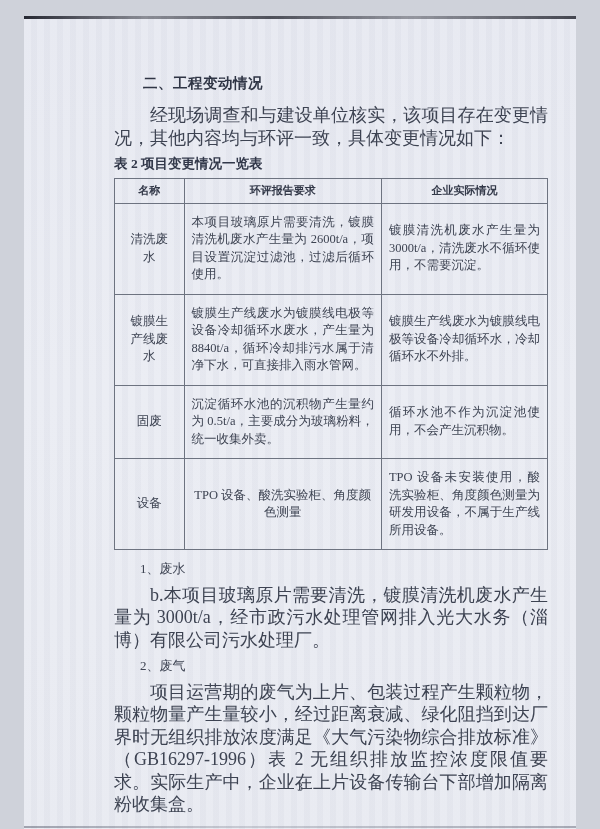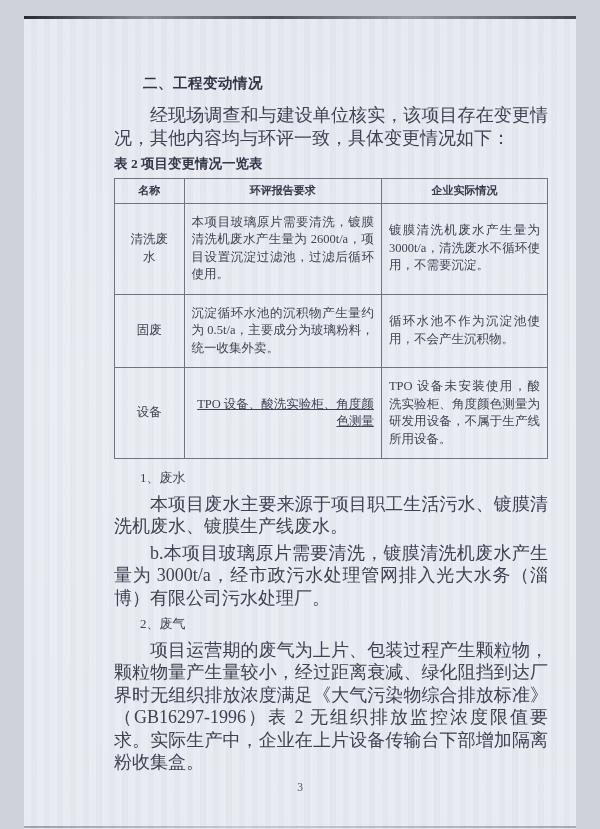--- a/index.html
+++ b/index.html
@@ -52,21 +52,21 @@
     border:1px solid #6d7380;
   }
   .change-table th{
     font-weight:bold;text-align:center;padding:3px 4px;font-size:11px;
     color:#333949;
   }
   .change-table td{padding:10px 7px;text-align:justify;}
   .change-table td.name-cell{
     text-align:center;padding:2px 14px;width:43px;
   }
-  .change-table td.center-cell{text-align:right;text-decoration:underline;}
+  .change-table td.center-cell{text-align:center;}
   .change-table col.c1{width:43px;}
   .change-table col.c2{width:209px;}
   .change-table col.c3{width:175px;}
   .page-number{
     position:absolute;top:765px;left:0;width:100%;
     text-align:center;font-size:11.5px;color:#474d5c;
   }
 </style>
 </head>
 <body>
@@ -96,36 +96,40 @@
           <th>企业实际情况</th>
         </tr>
       </thead>
       <tbody>
         <tr>
           <td class="name-cell">清洗废水</td>
           <td>本项目玻璃原片需要清洗，镀膜清洗机废水产生量为 2600t/a，项目设置沉淀过滤池，过滤后循环使用。</td>
           <td>镀膜清洗机废水产生量为 3000t/a，清洗废水不循环使用，不需要沉淀。</td>
         </tr>
         <tr>
+          <td class="name-cell">镀膜生产线废水</td>
+          <td>镀膜生产线废水为镀膜线电极等设备冷却循环水废水，产生量为 8840t/a，循环冷却排污水属于清净下水，可直接排入雨水管网。</td>
+          <td>镀膜生产线废水为镀膜线电极等设备冷却循环水，冷却循环水不外排。</td>
+        </tr>
+        <tr>
           <td class="name-cell">固废</td>
           <td>沉淀循环水池的沉积物产生量约为 0.5t/a，主要成分为玻璃粉料，统一收集外卖。</td>
           <td>循环水池不作为沉淀池使用，不会产生沉积物。</td>
         </tr>
         <tr>
           <td class="name-cell">设备</td>
           <td class="center-cell">TPO 设备、酸洗实验柜、角度颜色测量</td>
           <td>TPO 设备未安装使用，酸洗实验柜、角度颜色测量为研发用设备，不属于生产线所用设备。</td>
         </tr>
       </tbody>
     </table>
 
 
     <p class="sub-heading">1、废水</p>
 
-    <p class="body-p">本项目废水主要来源于项目职工生活污水、镀膜清洗机废水、镀膜生产线废水。</p>
 
 
     <p class="body-p">b.本项目玻璃原片需要清洗，镀膜清洗机废水产生量为 3000t/a，经市政污水处理管网排入光大水务（淄博）有限公司污水处理厂。</p>
 
 
     <p class="sub-heading">2、废气</p>
 
     <p class="body-p">项目运营期的废气为上片、包装过程产生颗粒物，颗粒物量产生量较小，经过距离衰减、绿化阻挡到达厂界时无组织排放浓度满足《大气污染物综合排放标准》（GB16297-1996）表 2 无组织排放监控浓度限值要求。实际生产中，企业在上片设备传输台下部增加隔离粉收集盒。</p>
 
   </div>

